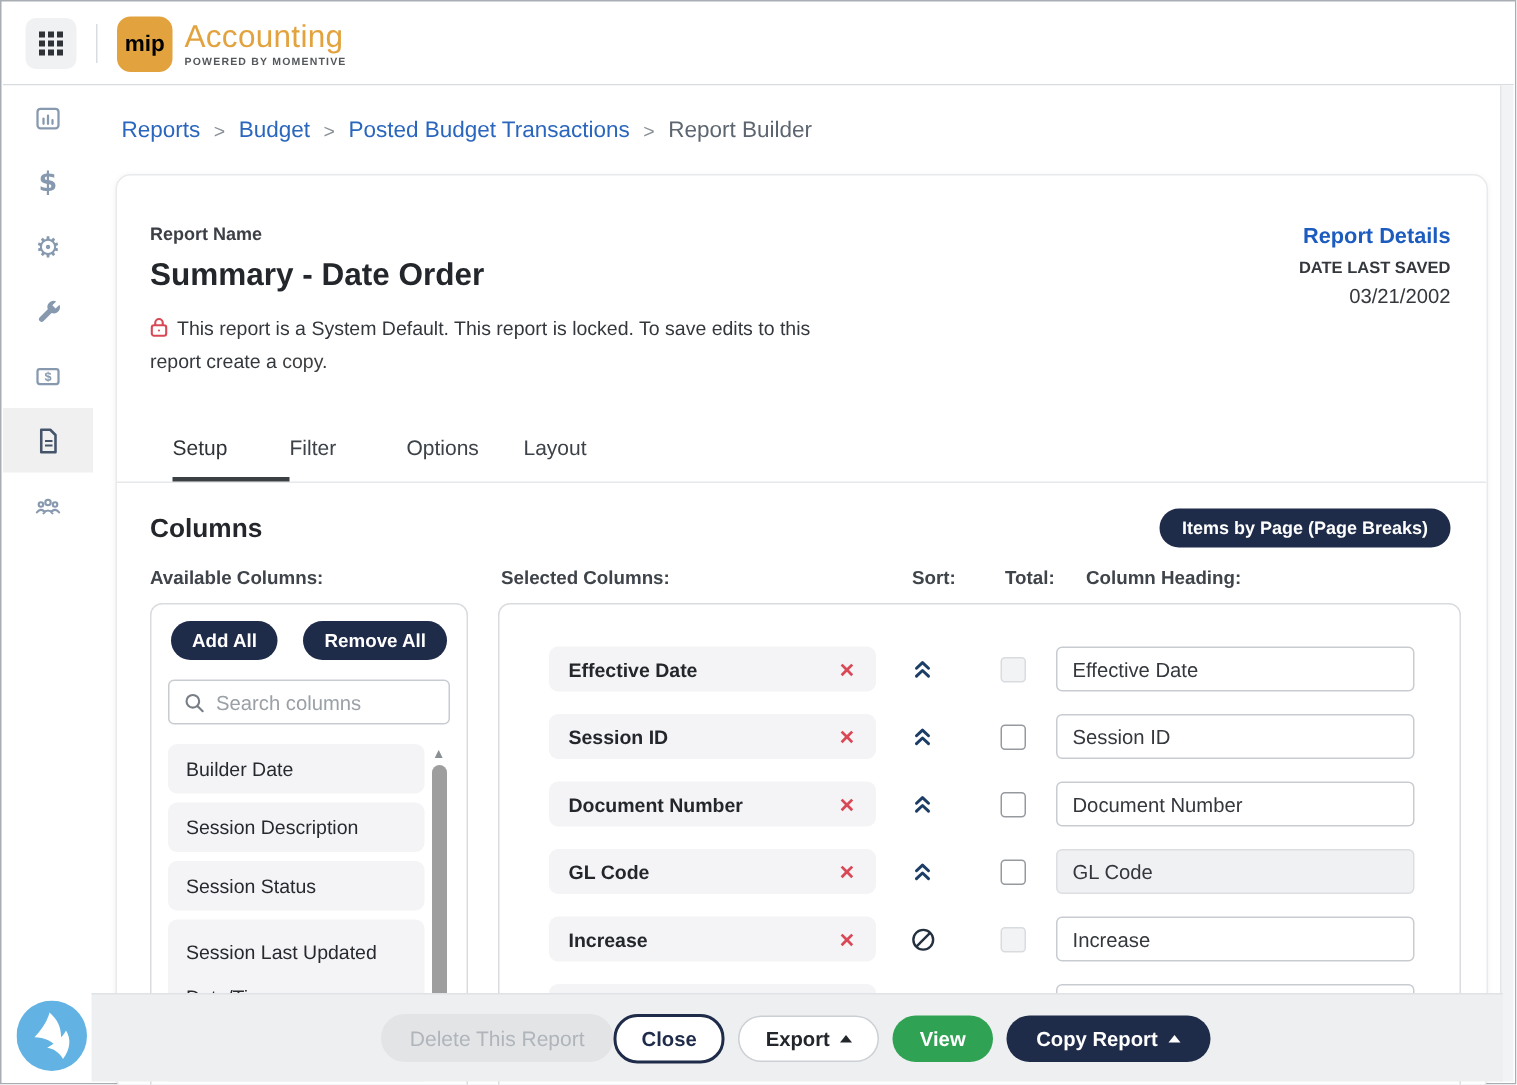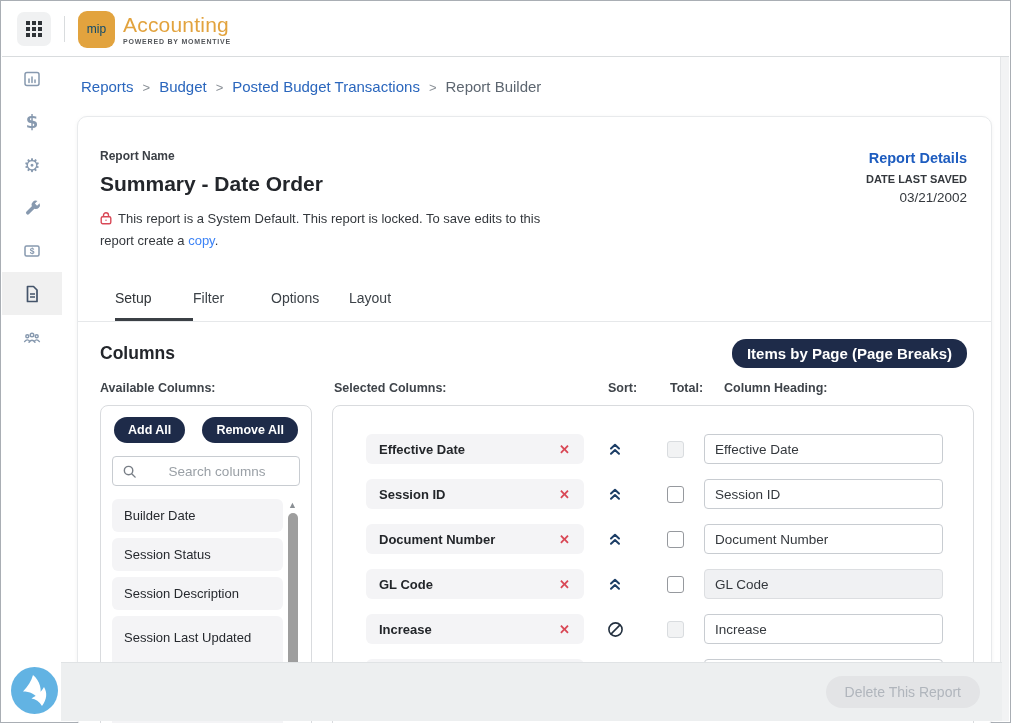--- a/index.html
+++ b/index.html
@@ -6,21 +6,21 @@
   html,body { width:1011px; height:723px; }
   body { font-family:"Liberation Sans", sans-serif; background:#fff; position:relative; overflow:hidden; }
   .frame { position:absolute; inset:0; border:1px solid #a9aeb4; }
 
   
   .topbar { position:absolute; top:1px; left:1px; right:1px; height:55px; background:#fff; border-bottom:1px solid #d9dcde; display:flex; align-items:center; }
   .apps-btn { width:34px; height:34px; margin-left:15px; background:#f0f1f2; border-radius:7px; display:flex; align-items:center; justify-content:center; cursor:pointer; }
   .apps-grid { display:grid; grid-template-columns:repeat(3,4px); grid-template-rows:repeat(3,4px); gap:2px; }
   .apps-grid i { background:#2f3337; display:block; }
   .top-div { width:1px; height:26px; background:#d9dcde; margin:0 13px; }
-  .mip-badge { width:37px; height:37px; background:#e2a33e; border-radius:9px; color:#0c4a6e; font-weight:normal; font-size:12px; display:flex; align-items:center; justify-content:center; }
+  .mip-badge { width:37px; height:37px; background:#e2a33e; border-radius:9px; color:#000000; font-weight:bold; font-size:15px; display:flex; align-items:center; justify-content:center; }
   .brand-text { margin-left:8px; display:flex; flex-direction:column; line-height:1; }
   .brand-name { color:#e2a33e; font-size:21px; font-weight:normal; letter-spacing:.2px; }
   .brand-tag { color:#54575b; font-size:7px; font-weight:bold; letter-spacing:.8px; margin-top:3px; }
 
   
   .sidebar { position:absolute; top:56px; left:1px; width:60px; bottom:1px; background:#fff; z-index:6; }
   .side-item { height:43px; display:flex; align-items:center; justify-content:center; color:#8799af; cursor:pointer; }
   .side-item.active { background:#f0f0f0; color:#44546a; }
   .side-item svg { display:block; }
   .dollar-glyph { font-size:18px; font-weight:bold; font-family:"DejaVu Sans", sans-serif; }
@@ -35,69 +35,69 @@
   .crumb-current { color:#5d6670; }
 
   .scroll-gutter { position:absolute; top:0; right:0; width:9px; bottom:0; background:#f2f3f4; border-left:1px solid #e4e6e8; }
 
   
   .card { position:absolute; left:15px; top:59px; width:915px; height:612px; background:#fff; border:1px solid #e8eaec; border-radius:10px; box-shadow:0 1px 4px rgba(0,0,0,.05); overflow:hidden; }
   .card-head { display:flex; justify-content:space-between; padding:32px 24px 0 22px; }
   .rn-label { font-size:12px; font-weight:bold; color:#3c4046; }
   .rn-title { font-size:21px; font-weight:bold; color:#23262b; margin-top:9px; }
   .lock-msg { margin-top:12px; font-size:13px; color:#34383d; max-width:470px; line-height:1.7; }
-  .lock-msg a { color:#3b82f6; text-decoration:none; cursor:pointer; }
+  .lock-msg a { color:#404040; text-decoration:none; cursor:pointer; }
   .lock-ic { display:inline-block; vertical-align:-2px; margin-right:6px; }
   .head-right { text-align:right; }
   .details-link { font-size:14.5px; font-weight:bold; color:#1d5cbf; text-decoration:none; cursor:pointer; display:inline-block; }
   .saved-label { font-size:11px; font-weight:bold; color:#34383d; margin-top:6px; }
   .saved-date { font-size:13.5px; color:#34383d; margin-top:5px; }
 
   .tabs { margin-top:28px; padding-left:37px; display:flex; border-bottom:1px solid #e6e8ea; }
   .tab { width:78px; text-align:left; font-size:14px; color:#3c4248; padding:10px 0 12px; cursor:pointer; border-bottom:3px solid transparent; }
   .tab.active { color:#2f3337; border-bottom-color:#3b4045; }
 
   .columns-head { display:flex; justify-content:space-between; align-items:center; padding:17px 24px 0 22px; }
   .columns-title { font-size:17.5px; font-weight:bold; color:#23262b; }
-  .pill-navy { background:#1e2b49; color:#fff; border:none; border-radius:14px; font-size:15px; font-weight:bold; padding:6px 15px; cursor:pointer; font-family:inherit; }
+  .pill-navy { background:#1e2b49; color:#fff; border:none; border-radius:14px; font-size:12px; font-weight:bold; padding:6px 15px; cursor:pointer; font-family:inherit; }
 
   .labels-row { position:relative; height:20px; margin-top:13px; }
   .labels-row span { position:absolute; font-size:12.5px; font-weight:bold; color:#3f444a; white-space:nowrap; }
   .lbl-available { left:22px; } .lbl-selected { left:256px; } .lbl-sort { left:530px; } .lbl-total { left:592px; } .lbl-heading { left:646px; }
 
   .panels { display:flex; gap:20px; margin:4px 0 0 22px; }
   .panel { border:1px solid #d9dbde; border-radius:8px; }
   .avail-panel { width:212px; height:330px; padding:11px 11px 0; }
   .sel-panel { width:642px; height:330px; padding:28px 30px 0 33px; }
 
   .avail-btns { display:flex; justify-content:space-between; padding:0 2px; }
   .pill-sm { background:#1e2b49; color:#fff; border:none; border-radius:13px; font-size:12.5px; font-weight:bold; padding:6px 14px; cursor:pointer; font-family:inherit; }
   .search-box { margin-top:13px; height:30px; border:1px solid #c8ccd1; border-radius:4px; display:flex; align-items:center; padding:0 9px; background:#fff; }
-  .search-box input { border:none; outline:none; flex:1; margin-left:7px; font-size:13.5px; color:#34383d; font-family:inherit; background:transparent; width:100%;text-align:center; }
+  .search-box input { border:none; outline:none; flex:1; margin-left:7px; font-size:13.5px; color:#34383d; font-family:inherit; background:transparent; width:100%; }
   .search-box input::placeholder { color:#9aa0a6; }
 
   .avail-list { margin-top:13px; position:relative; padding-right:17px; height:225px; overflow:hidden; }
   .avail-item { background:#f4f4f6; border-radius:6px; padding:6px 12px; margin-bottom:6px; font-size:13px; color:#26292e; line-height:21px; cursor:pointer; }
   .avail-item.wrap { line-height:30px; padding:7px 12px; }
   .list-scroll { position:absolute; right:2px; top:2px; width:11px; display:flex; flex-direction:column; align-items:center; }
   .list-scroll .up { color:#8a8f94; font-size:9px; line-height:9px; cursor:pointer; }
   .list-scroll .thumb { width:10px; height:158px; background:#9e9e9e; border-radius:5px; margin-top:3px; cursor:pointer; }
 
   .sel-row { display:grid; grid-template-columns:218px 62px 58px 1fr; align-items:center; margin-bottom:15px; height:30px; }
   .sel-pill { background:#f4f4f6; border-radius:6px; height:30px; display:flex; align-items:center; justify-content:space-between; padding:0 13px; }
   .sel-pill .nm { font-size:13px; font-weight:bold; color:#23262a; }
   .sel-pill .x { color:#d94856; font-size:13px; font-weight:bold; cursor:pointer; padding:0 1px; }
   .sort-cell, .cb-cell { display:flex; justify-content:center; }
   .checkbox { width:17px; height:17px; border-radius:3px; background:#fff; border:1.5px solid #96999e; cursor:pointer; }
   .checkbox.disabled { background:#f2f3f4; border:1px solid #d9dcdf; cursor:default; }
   .hd-input { height:30px; border:1px solid #c8ccd1; border-radius:4px; padding:0 10px; font-size:13.5px; color:#34383d; font-family:inherit; width:100%; outline:none; background:#fff; }
   .hd-input.gray { background:#f0f1f3; border-color:#dcdee1; }
 
   
-  .footer { position:absolute; left:60px; right:8px; bottom:1px; height:59px; background:#edeff0; border-top:1px solid #e0e3e5; z-index:7; display:flex; align-items:center; justify-content:flex-end; padding:0 22px 0 20px; }
+  .footer { position:absolute; left:60px; right:8px; bottom:1px; height:59px; background:#edeff0; border-top:1px solid #e0e3e5; z-index:7; display:flex; align-items:center; justify-content:center; padding:0 22px 0 20px; }
   .btn { border-radius:16px; font-size:13.5px; font-weight:bold; padding:7px 17px; cursor:pointer; font-family:inherit; display:flex; align-items:center; gap:7px; }
   .btn-disabled { background:#e3e4e6; color:#b0b5bc; border:none; cursor:default; font-weight:normal; font-size:14px; padding:8px 19px; }
   .btn-outline { background:#fff; color:#1e2b49; border:2px solid #1e2b49; }
   .btn-light { background:#fff; color:#23262b; border:1px solid #ccd0d4; }
   .btn-green { background:#2fa353; color:#fff; border:none; padding:8px 18px; }
   .btn-navy { background:#1e2b49; color:#fff; border:none; padding:8px 20px; }
   .caret-up { width:0; height:0; border-left:4px solid transparent; border-right:4px solid transparent; border-bottom:5px solid currentColor; display:inline-block; }
   .footer-right { display:flex; gap:9px; align-items:center; }
 </style>
 </head>
@@ -232,22 +232,22 @@
           </div>
           <div class="search-box">
             <svg width="15" height="15" viewBox="0 0 16 16" fill="none" stroke="#787e86" stroke-width="1.5" stroke-linecap="round">
                 <circle cx="7" cy="7" r="4.5"></circle>
                 <path d="M10.6 10.6L14 14"></path>
               </svg>
             <input type="text" placeholder="Search columns" style="">
           </div>
           <div class="avail-list">
             <div class="avail-item">Builder Date</div>
+            <div class="avail-item">Session Description</div>
             <div class="avail-item">Session Status</div>
-            <div class="avail-item">Session Description</div>
             <div class="avail-item wrap">Session Last Updated Date/Time</div>
             <div class="avail-item">Posted Date</div>
 
             <div class="list-scroll">
               <span class="up">▲</span>
               <div class="thumb"></div>
             </div>
           </div>
         </div>
 
@@ -353,15 +353,27 @@
 
         </div>
       </div>
     </div>
 
     <div class="scroll-gutter"></div>
   </div>
 
   <div class="footer">
     <button class="btn btn-disabled">Delete This Report</button>
+    <div class="footer-right">
+      <button class="btn btn-outline">Close</button>
+      <button class="btn btn-light">
+          <span>Export</span>
+          <span class="caret-up"></span>
+        </button>
+      <button class="btn btn-green">View</button>
+      <button class="btn btn-navy">
+          <span>Copy Report</span>
+          <span class="caret-up"></span>
+        </button>
+    </div>
   </div>
 
 </div>
 
 </body></html>

